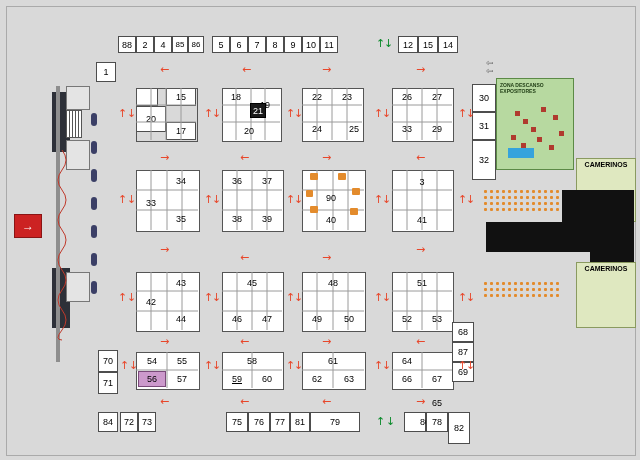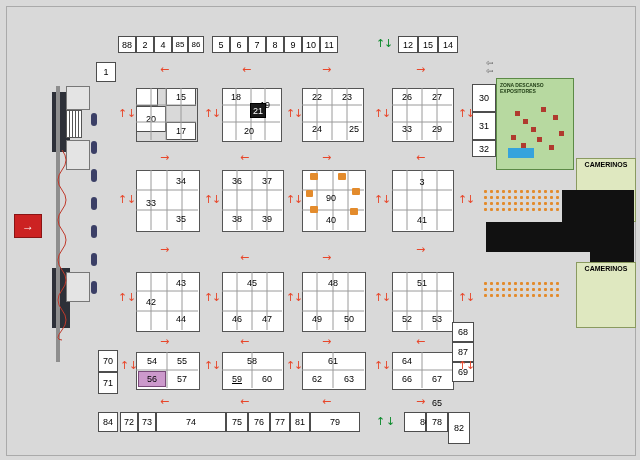--- a/index.html
+++ b/index.html
@@ -353,21 +353,21 @@
   <div class="cell" style="left:392px;top:353px;width:30px;height:16px;border:none;background:transparent;">64</div>
   <div class="cell" style="left:422px;top:353px;width:30px;height:16px;border:none;background:transparent;margin-top:42px;">65</div>
   <div class="cell" style="left:392px;top:371px;width:30px;height:16px;border:none;background:transparent;">66</div>
   <div class="cell" style="left:422px;top:371px;width:30px;height:16px;border:none;background:transparent;">67</div>
 
   <div class="cell" style="left:98px;top:350px;width:20px;height:22px;">70</div>
   <div class="cell" style="left:98px;top:372px;width:20px;height:22px;">71</div>
 
   <div class="cell" style="left:472px;top:84px;width:24px;height:28px;">30</div>
   <div class="cell" style="left:472px;top:112px;width:24px;height:28px;">31</div>
-  <div class="cell" style="left:472px;top:140px;width:24px;height:17px;">32</div>
+  <div class="cell" style="left:472px;top:140px;width:24px;height:40px;">32</div>
 
   <div class="cell" style="left:452px;top:322px;width:22px;height:20px;">68</div>
   <div class="cell" style="left:452px;top:342px;width:22px;height:20px;">87</div>
   <div class="cell" style="left:452px;top:362px;width:22px;height:20px;">69</div>
 
   <div class="zona" style="left:496px;top:78px;width:76px;height:90px;">
     <div class="ztxt">ZONA DESCANSO<br>EXPOSITORES</div>
     <div class="sq" style="left:18px;top:32px;"></div>
     <div class="sq" style="left:26px;top:40px;"></div>
     <div class="sq" style="left:44px;top:28px;"></div>
@@ -485,21 +485,20 @@
       <div class="dot" style="left:48px;top:12px;"></div>
       <div class="dot" style="left:54px;top:12px;"></div>
       <div class="dot" style="left:60px;top:12px;"></div>
       <div class="dot" style="left:66px;top:12px;"></div>
       <div class="dot" style="left:72px;top:12px;"></div>
   </div>
 
   <div class="cell" style="left:98px;top:412px;width:20px;height:20px;">84</div>
   <div class="cell" style="left:120px;top:412px;width:18px;height:20px;">72</div>
   <div class="cell" style="left:138px;top:412px;width:18px;height:20px;">73</div>
-  <div class="cell" style="left:156px;top:412px;width:70px;height:20px;">74</div>
   <div class="cell" style="left:226px;top:412px;width:22px;height:20px;">75</div>
   <div class="cell" style="left:248px;top:412px;width:22px;height:20px;">76</div>
   <div class="cell" style="left:270px;top:412px;width:20px;height:20px;">77</div>
   <div class="cell" style="left:290px;top:412px;width:20px;height:20px;">81</div>
   <div class="cell" style="left:310px;top:412px;width:50px;height:20px;">79</div>
   <div class="cell" style="left:404px;top:412px;width:22px;height:20px;padding-left:20px;">80</div>
   <div class="cell" style="left:426px;top:412px;width:22px;height:20px;">78</div>
   <div class="cell" style="left:448px;top:412px;width:22px;height:32px;">82</div>
 
   <div class="ar g" style="left:376px;top:416px;">↑</div>

